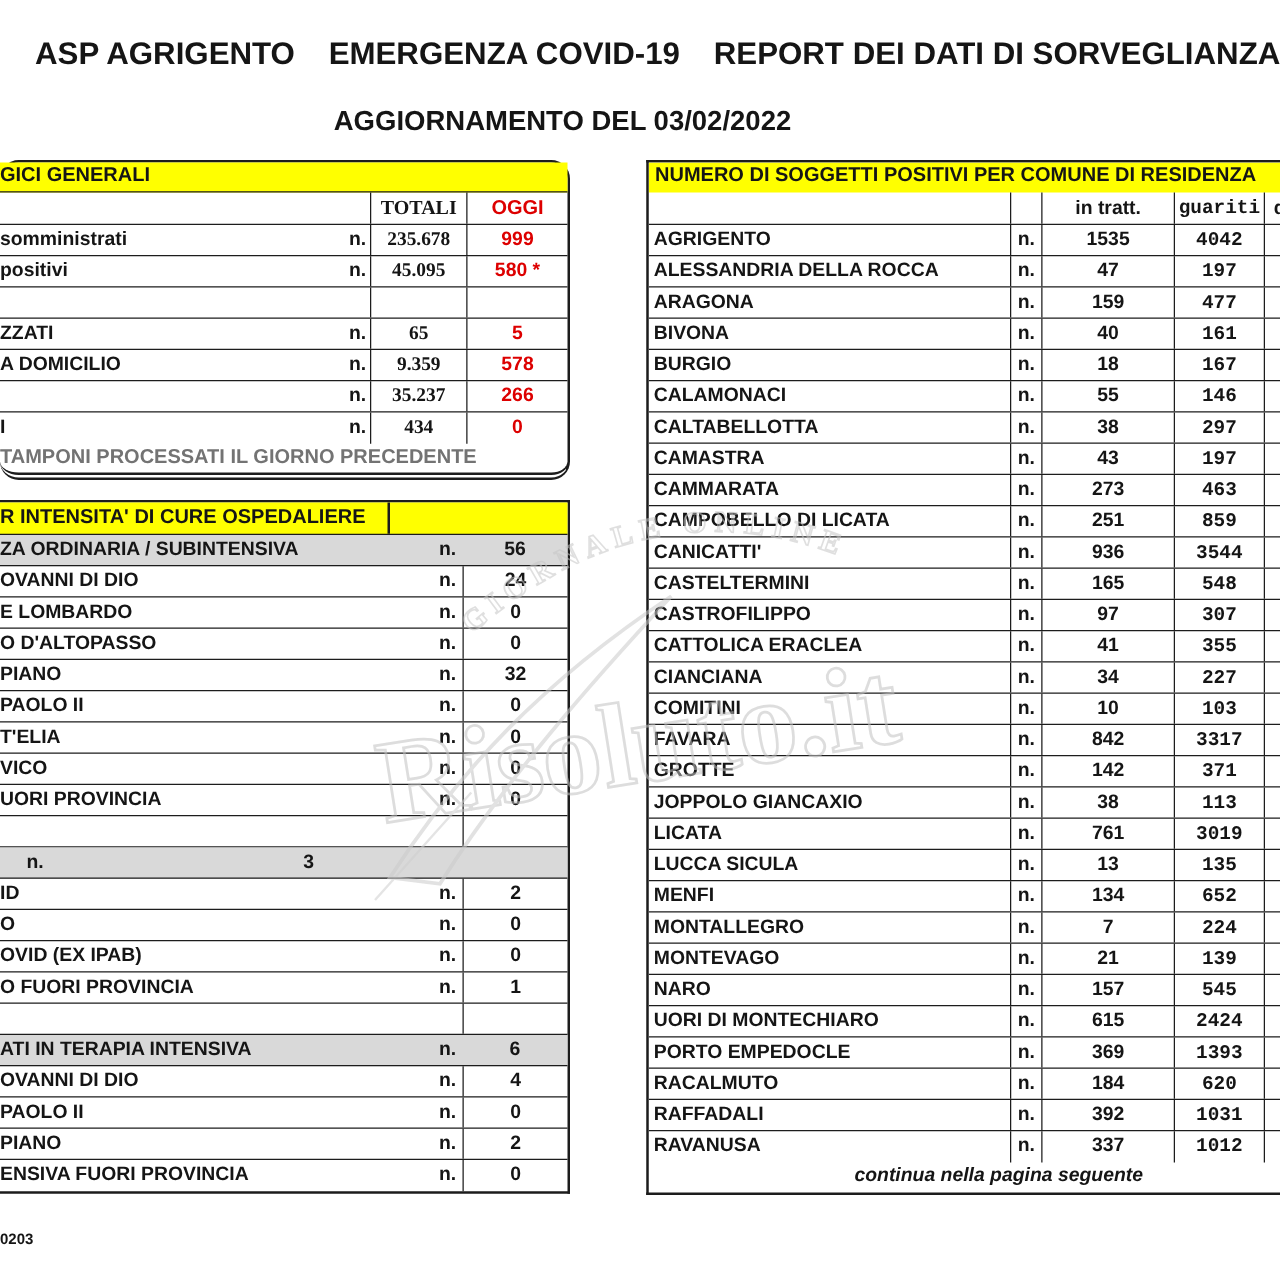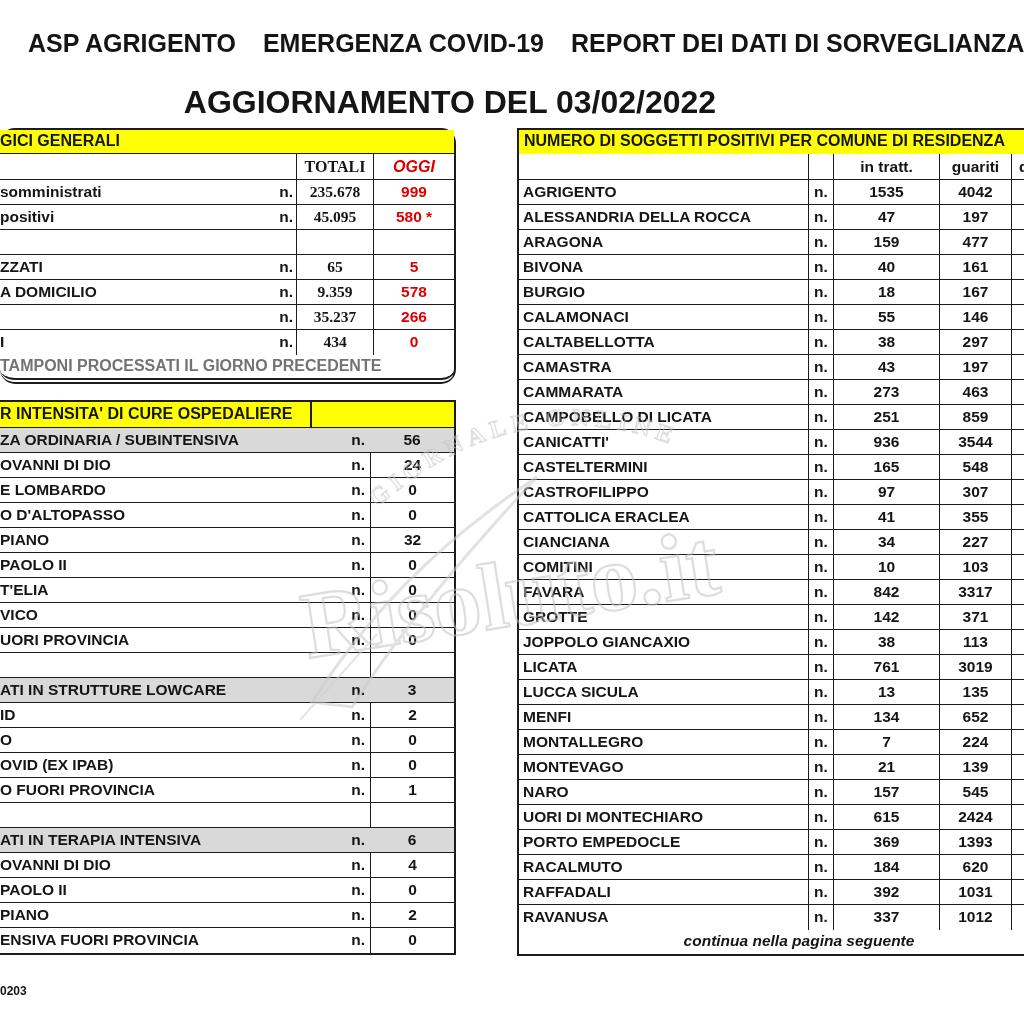--- a/index.html
+++ b/index.html
@@ -2,28 +2,28 @@
 <html><head>
 <meta charset="utf-8">
 <style>
   html,body{margin:0;padding:0;}
   body{
     position:relative;width:1024px;height:1024px;overflow:hidden;background:#ffffff;
     font-family:"Liberation Sans",sans-serif;font-weight:700;color:#151515;
   }
   
   .top-header{position:absolute;top:29px;left:28px;display:flex;gap:27px;font-size:25px;white-space:nowrap;}
-  .main-title{position:absolute;top:84px;left:0;width:900px;text-align:center;font-size:32px;}
+  .main-title{position:absolute;top:84px;left:0;width:900px;text-align:center;font-size:22px;}
   
   .tbl{position:absolute;background:#fff;box-sizing:border-box;z-index:1;}
   .row{display:flex;box-sizing:border-box;border-bottom:1.5px solid #1c1c1c;}
   .row:last-child{border-bottom:none;}
   .cell{box-sizing:border-box;overflow:hidden;white-space:nowrap;}
   .yellow{background:#ffff00;}
-  .red{color:#dd0000;font-style:italic;}
+  .red{color:#dd0000;}
   
   #t1{left:0;top:128px;width:456px;border-top:2px solid #1c1c1c;border-right:2.5px solid #1c1c1c;border-bottom:6px double #1c1c1c;border-radius:15px;}
   #t1 .band{height:24px;line-height:22px;font-size:16px;}
   #t1 .head{height:26px;line-height:25px;font-size:16px;}
   #t1 .r{height:25px;line-height:24px;font-size:15.5px;}
   #t1 .c-label{width:259px;}
   #t1 .c-n{width:38px;text-align:right;padding-right:3px;border-right:1.5px solid #1c1c1c;}
   #t1 .c-tot{width:77px;text-align:center;border-right:1.5px solid #1c1c1c;font-family:Liberation Serif, serif;}
   #t1 .c-oggi{flex:1;text-align:center;}
   #t1 .r .c-oggi{color:#dd0000;}
@@ -39,21 +39,21 @@
   #t2 .r.gray{background:#d9d9d9;}
   #t2 .r.gray .c-val{border-left:none;}
   
   #t3{left:517px;top:128px;width:507px;overflow:hidden;border-top:2px solid #1c1c1c;border-left:2.5px solid #1c1c1c;border-bottom:2.5px solid #1c1c1c;}
   #t3 .band{height:24px;line-height:22px;font-size:16px;padding-left:5px;width:560px;box-sizing:border-box;}
   #t3 .head{height:26px;line-height:25px;font-size:15.5px;width:560px;}
   #t3 .r{height:25px;line-height:24px;font-size:15.5px;width:560px;}
   #t3 .c-name{width:290px;padding-left:4px;border-right:1.5px solid #1c1c1c;}
   #t3 .c-n{width:25px;text-align:center;border-right:1.5px solid #1c1c1c;}
   #t3 .c-tratt{width:106px;text-align:center;border-right:1.5px solid #1c1c1c;}
-  #t3 .c-guar{width:72px;text-align:center;border-right:1.5px solid #1c1c1c;}
+  #t3 .c-guar{width:72px;text-align:center;border-right:1.5px solid #1c1c1c;font-family:Liberation Mono, monospace;}
   #t3 .c-c3{flex:1;padding-left:7px;}
   #t3 .footer-row{height:24px;line-height:22px;font-size:15.5px;font-style:italic;text-align:center;width:560px;display:block;}
   
   .corner-fragment{position:absolute;left:0;top:984px;font-size:12px;}
   .watermark{position:absolute;left:282px;top:362px;z-index:5;opacity:.55;pointer-events:none;}
 </style>
 </head>
 <body>
 
 <div class="top-header">
@@ -190,21 +190,20 @@
         <div class="cell c-val">0</div>
       </div>
 
       <div class="row r">
         <div class="cell c-label"></div>
         <div class="cell c-n"></div>
         <div class="cell c-val"></div>
       </div>
 
       <div class="row r gray">
-        <div class="cell c-label">ATI IN STRUTTURE LOWCARE</div>
         <div class="cell c-n">n.</div>
         <div class="cell c-val">3</div>
       </div>
 
       <div class="row r">
         <div class="cell c-label">ID</div>
         <div class="cell c-n">n.</div>
         <div class="cell c-val">2</div>
       </div>
 

